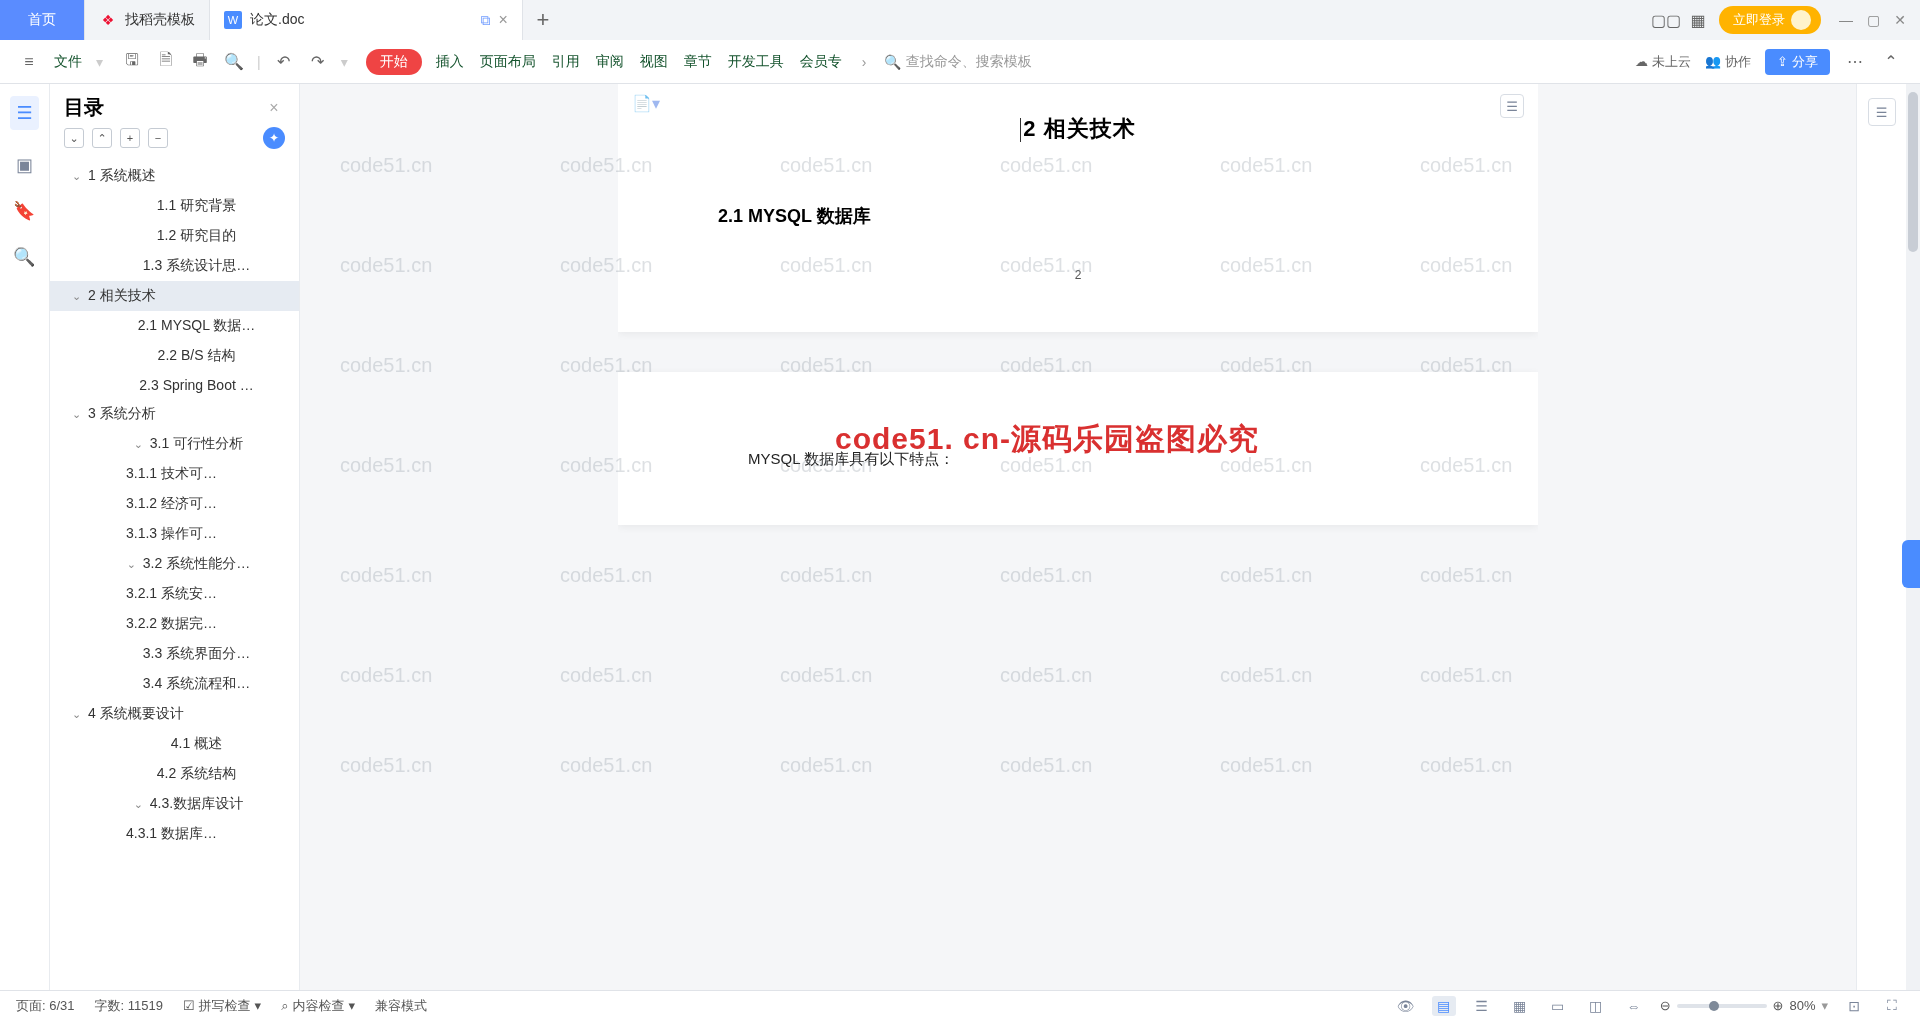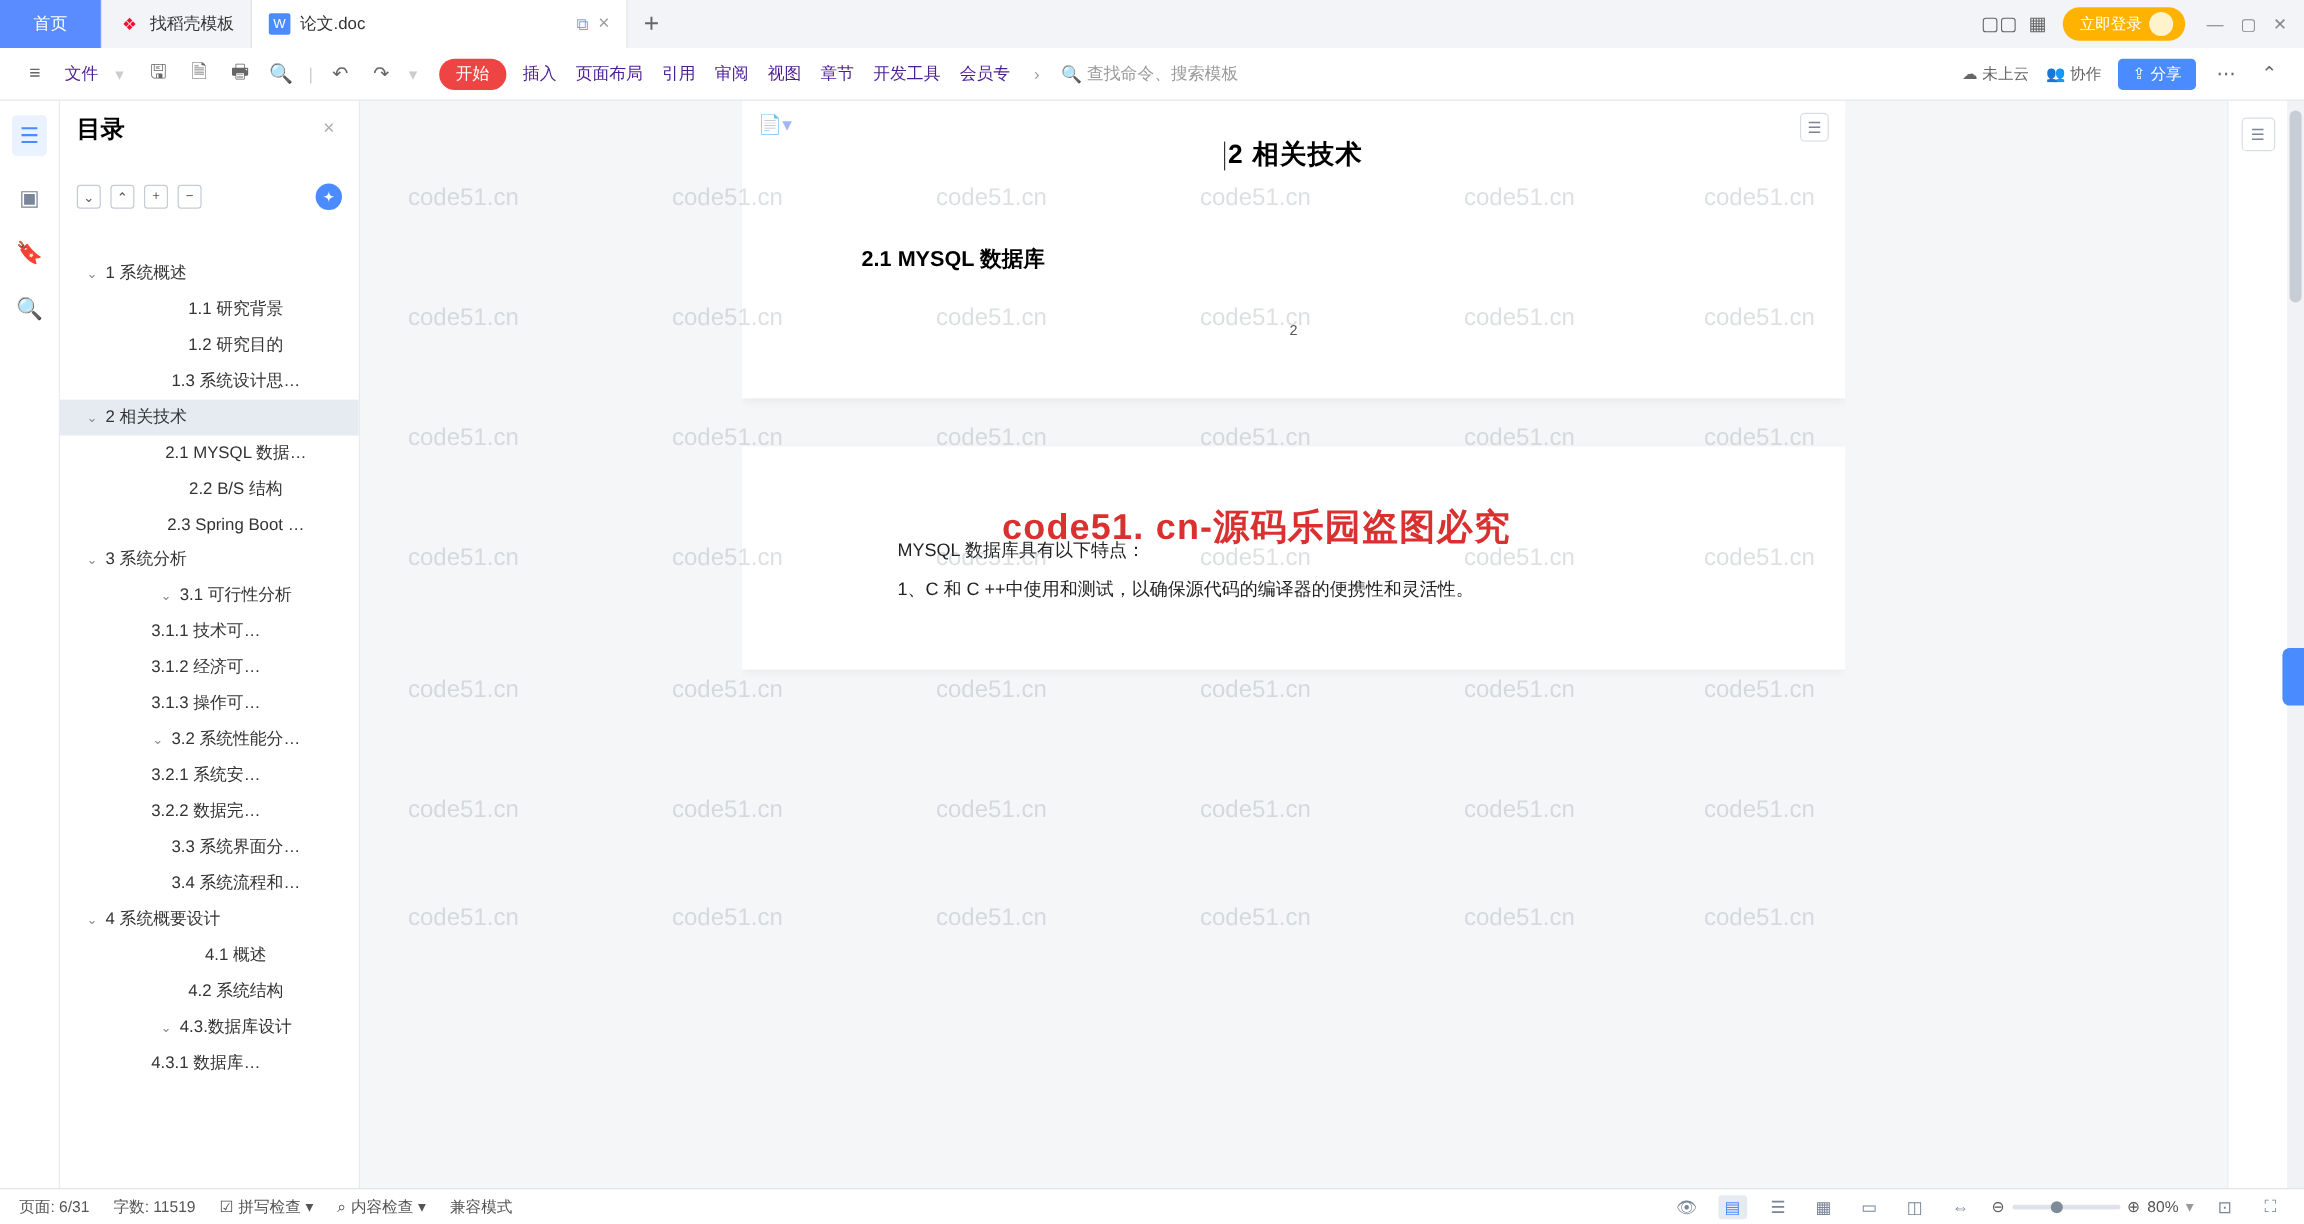--- a/index.html
+++ b/index.html
@@ -15,33 +15,33 @@
 .tabbar-right { margin-left: auto; display: flex; align-items: center; gap: 10px; padding-right: 14px; }
 .iconbtn { width: 22px; height: 22px; display: inline-flex; align-items: center; justify-content: center; color: #666; cursor: pointer; font-size: 16px; }
 .login-btn { background: #ffb300; color: #fff; border-radius: 14px; padding: 4px 10px 4px 14px; font-size: 13px; display: flex; align-items: center; gap: 6px; cursor: pointer; }
 .login-btn .avatar { width: 20px; height: 20px; border-radius: 50%; background: #fff3cc; display: inline-block; }
 .win-ctrl { display: flex; gap: 14px; margin-left: 8px; }
 .win-ctrl span { color: #888; cursor: pointer; font-size: 14px; }
 
 .toolbar { height: 44px; border-bottom: 1px solid #e0e3e8; display: flex; align-items: center; padding: 0 18px; gap: 18px; font-size: 14px; color: #333; background: #fff; }
 .toolbar .group { display: flex; align-items: center; gap: 12px; }
 .toolbar .sep { color: #ccc; }
-.ribbon-tab { cursor: pointer; color: #4c1d95; padding: 4px 2px; }
+.ribbon-tab { cursor: pointer; color: #14532d; padding: 4px 2px; }
 .ribbon-tab.primary { background: #ef4444; color: #fff; padding: 4px 14px; border-radius: 13px; }
 .toolbar-right { margin-left: auto; display: flex; align-items: center; gap: 14px; font-size: 13px; }
 .toolbar-right .cloud { color: #666; display: flex; align-items: center; gap: 4px; }
 .share-btn { background: #4a8cff; color: #fff; padding: 4px 12px; border-radius: 4px; display: flex; align-items: center; gap: 4px; cursor: pointer; }
 .search-hint { color: #999; display: flex; align-items: center; gap: 4px; }
 
 .main { display: flex; height: calc(100% - 40px - 44px - 30px); }
 .leftrail { width: 50px; border-right: 1px solid #e8ebef; display: flex; flex-direction: column; align-items: center; padding-top: 12px; gap: 24px; background: #fff; }
 .leftrail .railbtn { color: #7a8599; cursor: pointer; font-size: 18px; }
 .leftrail .railbtn.active { color: #4a8cff; background: #eaf1ff; padding: 6px; border-radius: 4px; }
 
-.sidebar { width: 250px; border-right: 1px solid #e8ebef; background: #fff; display: flex; flex-direction: column; gap: 26px; }
+.sidebar { width: 250px; border-right: 1px solid #e8ebef; background: #fff; display: flex; flex-direction: column; }
 .sidebar-header { display: flex; align-items: center; padding: 10px 14px 6px; gap: 8px; }
 .sidebar-title { font-size: 20px; font-weight: 600; flex: 1; }
 .sidebar-controls { display: flex; align-items: center; gap: 8px; padding: 0 14px 8px; }
 .sqbtn { width: 20px; height: 20px; border: 1px solid #c5cbd3; border-radius: 3px; display: inline-flex; align-items: center; justify-content: center; font-size: 11px; color: #555; cursor: pointer; }
 .ai-badge { margin-left: auto; width: 22px; height: 22px; background: #4a8cff; border-radius: 50%; display: inline-flex; align-items: center; justify-content: center; color: #fff; font-size: 12px; cursor: pointer;}
 .toc { flex: 1; overflow-y: auto; padding: 4px 0 20px; font-size: 14px; color: #333; }
 .toc-item { padding: 6px 14px 6px 0; display: flex; align-items: center; cursor: pointer; white-space: nowrap; overflow: hidden; text-overflow: ellipsis; }
 .toc-item.lvl1 { padding-left: 38px; }
 .toc-item.lvl2 { padding-left: 58px; justify-content: center; }
 .toc-item.lvl3 { padding-left: 76px; }
@@ -327,21 +327,20 @@
     <div class="pages-wrap">
       <div class="page first">
         <div class="page-icons-tl">📄▾</div>
         <div class="page-icons-tr">☰</div>
         <h2 class="center-title"><span class="cursor-line"></span><span>2</span> <span>相关技术</span></h2>
         <h3 class="sub">2.1 MYSQL 数据库</h3>
         <div class="pg-num">2</div>
       </div>
       <div class="page" style="padding-top:70px;">
         <p>MYSQL 数据库具有以下特点：</p>
-        <p>1、C 和 C ++中使用和测试，以确保源代码的编译器的便携性和灵活性。</p>
       </div>
     </div>
   </div>
 
   <div class="rightrail">
     <span class="rbtn">☰</span>
   </div>
   <div class="scrollbar-v">
     <div class="thumb"></div>
   </div>

